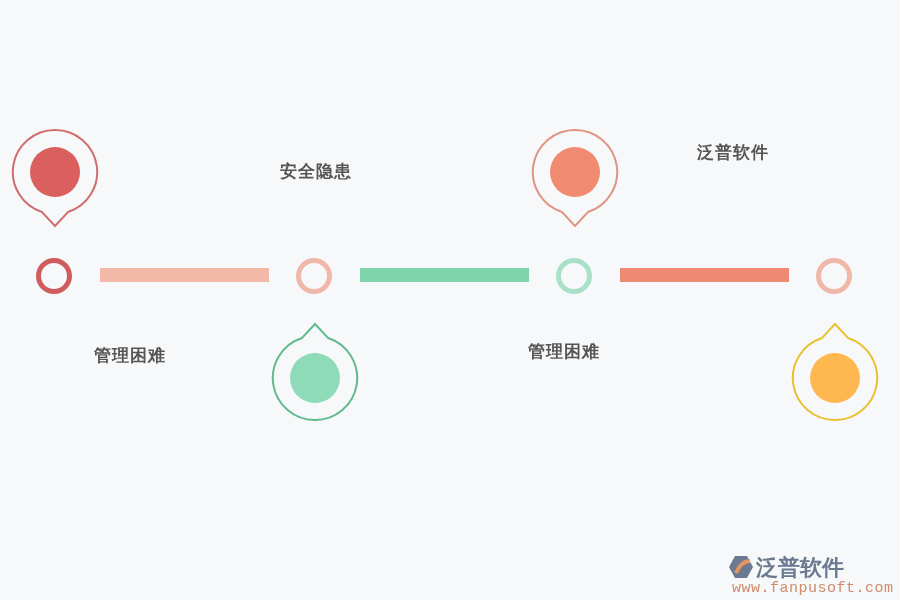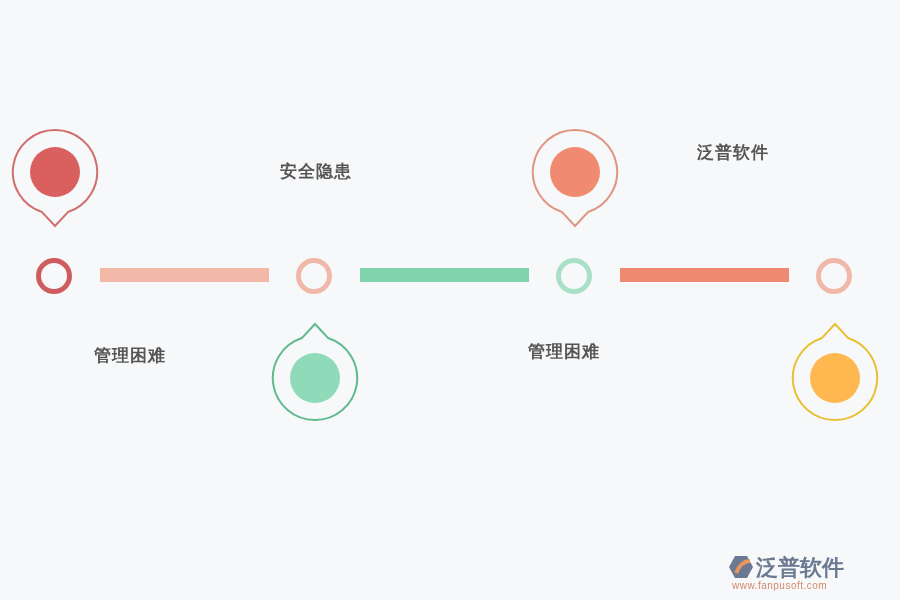--- a/index.html
+++ b/index.html
@@ -22,21 +22,21 @@
   .ring {
     position: absolute; width: 26px; height: 26px;
     border-radius: 50%; border: 5px solid; box-sizing: content-box;
     top: 258px;
   }
   .pin { position: absolute; }
   .logo {
     position: absolute; left: 728px; top: 553px; width: 125px; height: 45px;
   }
   .logo-text { position: absolute; left: 28px; top: 0; font-family: "DejaVu Sans", sans-serif; font-size: 22px; color: #6b7a90; font-weight: bold; }
-  .logo-url { position: absolute; left: 4px; top: 27px; font-family: Liberation Sans, sans-serif; font-size: 10px; color: #d08a6a; letter-spacing: 0.5px; }
+  .logo-url { position: absolute; left: 4px; top: 27px; font-family: Liberation Mono, monospace; font-size: 15px; color: #d08a6a; letter-spacing: 0.5px; }
 </style>
 </head>
 <body>
 
 <div class="bar" style="left:100px;width:169px;background:#f2b9a8;"></div>
 <div class="bar" style="left:360px;width:169px;background:#7fd4ab;"></div>
 <div class="bar" style="left:620px;width:169px;background:#ef8a72;"></div>
 
 <div class="ring" style="left:36px;border-color:#cf5d5d;"></div>
 <div class="ring" style="left:296px;border-color:#f0b8a8;"></div>

